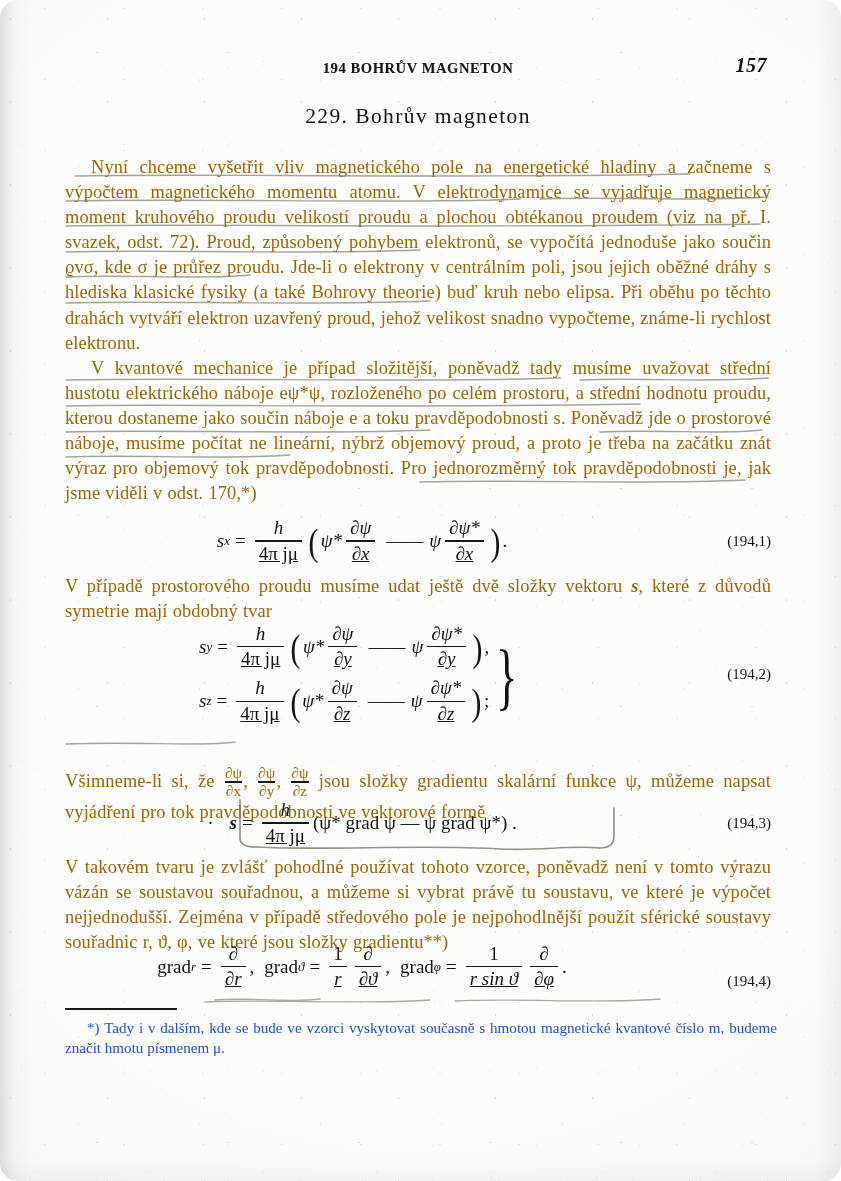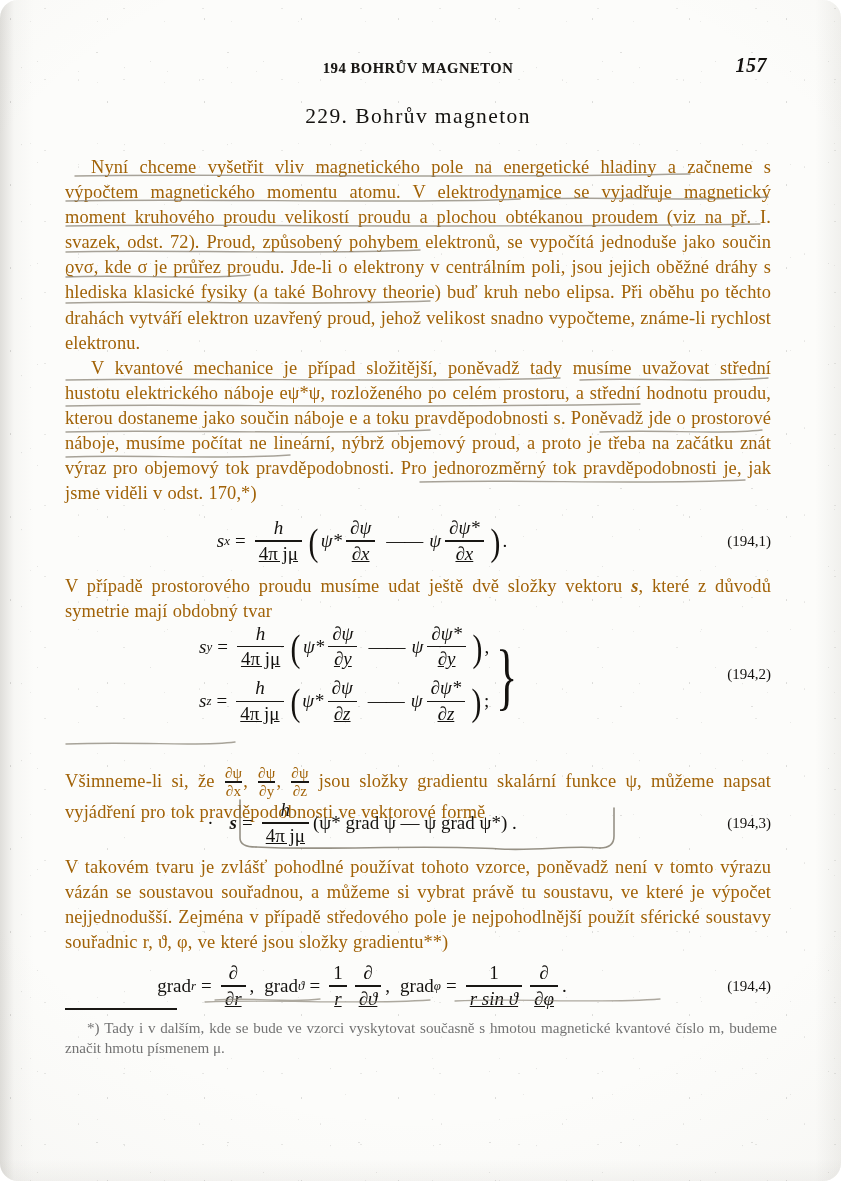--- a/index.html
+++ b/index.html
@@ -213,21 +213,21 @@
     background: #1a1815;
   }
   .footnotes {
     position: absolute;
     top: 1018px;
     left: 0;
     width: 712px;
     font-size: 15.1px;
     line-height: 20.4px;
     text-align: justify;
-    color: #737373;
+    color: #1d4ed8;
   }
   .footnotes p { margin: 0; text-indent: 22px; }
 
   
   .marks { position: absolute; inset: 0; pointer-events: none; }
   .marks svg { position: absolute; left: 0; top: 0; }
 </style>
 </head>
 <body>
 
@@ -377,21 +377,21 @@
             <span class="den">4π jμ</span>
           </span>
           <span class="it" style="font-style:normal;">(ψ* grad ψ — ψ grad ψ*) .</span>
         </span>
       </div>
       <div class="eqnum">(194,3)</div>
     </div>
 
     <div class="para" style="top:855px;">V takovém tvaru je zvlášť pohodlné používat tohoto vzorce, poněvadž není v tomto výrazu vázán se soustavou souřadnou, a můžeme si vybrat právě tu soustavu, ve které je výpočet nejjednodušší. Zejména v případě středového pole je nejpohodlnější použít sférické soustavy souřadnic r, ϑ, φ, ve které jsou složky gradientu**)</div>
 
-    <div class="eqrow" style="top:958px; height:56px;">
+    <div class="eqrow" style="top:934px; height:56px;align-items:flex-end;">
       <div class="eqbody">
         <span class="math">
           <span class="up">grad</span>
             <span class="sub">r</span>
           <span class="eq-sign">=</span>
           <span class="frac">
             <span class="num it">∂</span>
             <span class="bar"></span>
             <span class="den it">∂r</span>
           </span>

